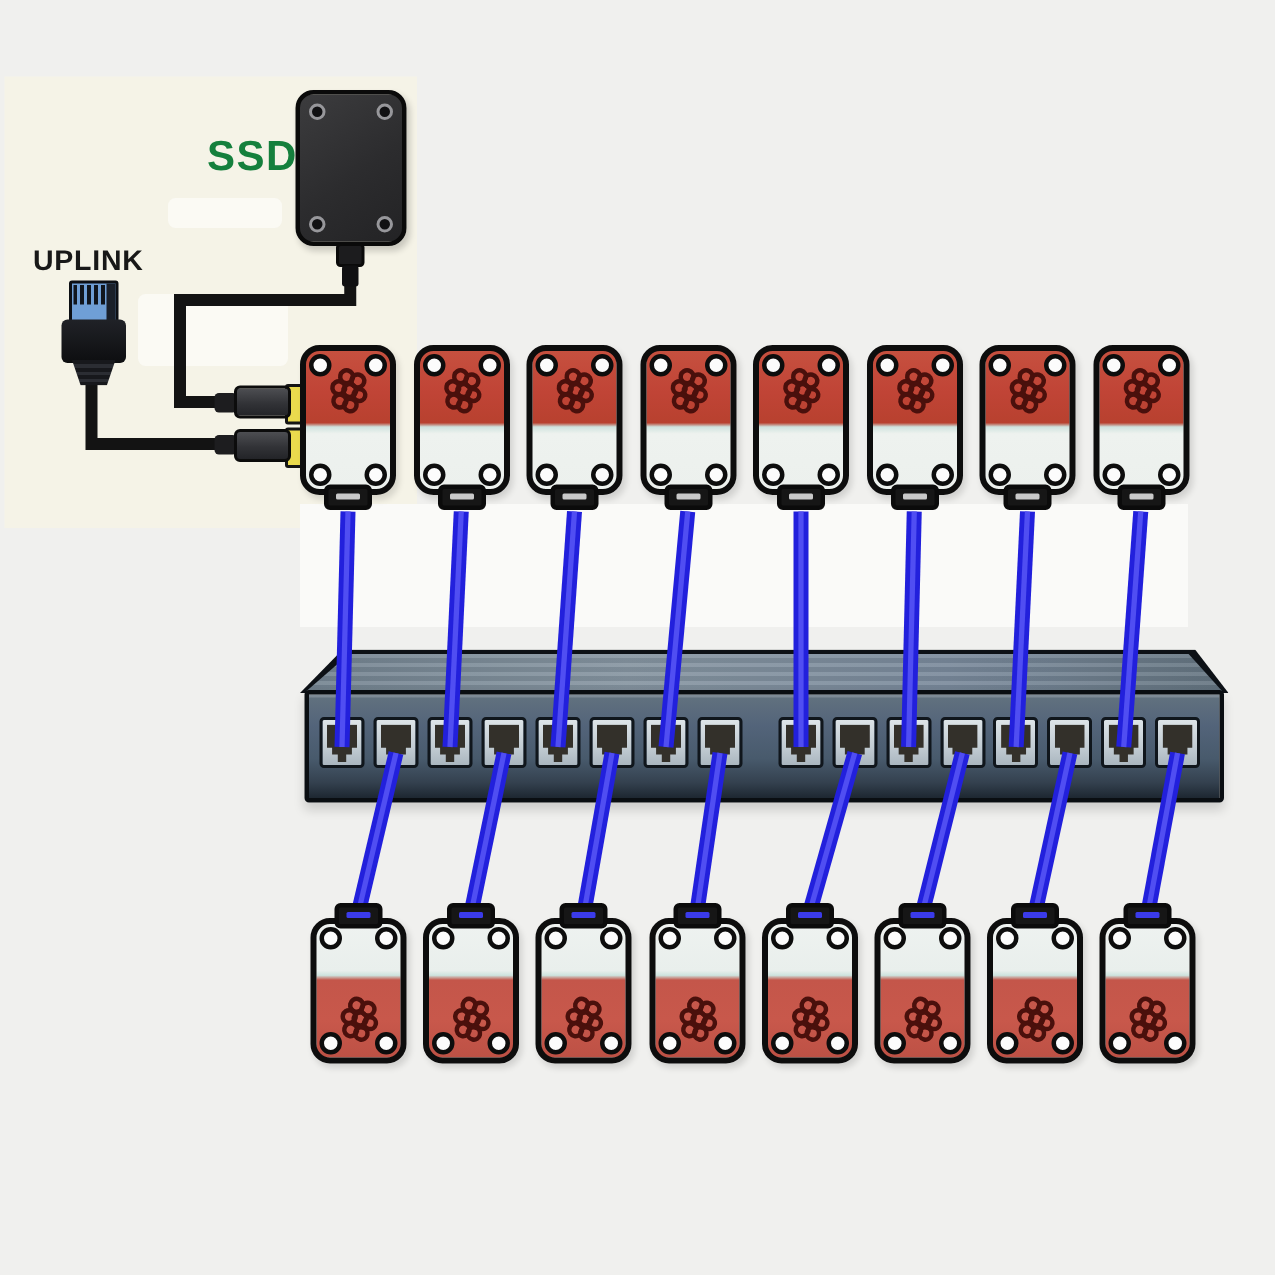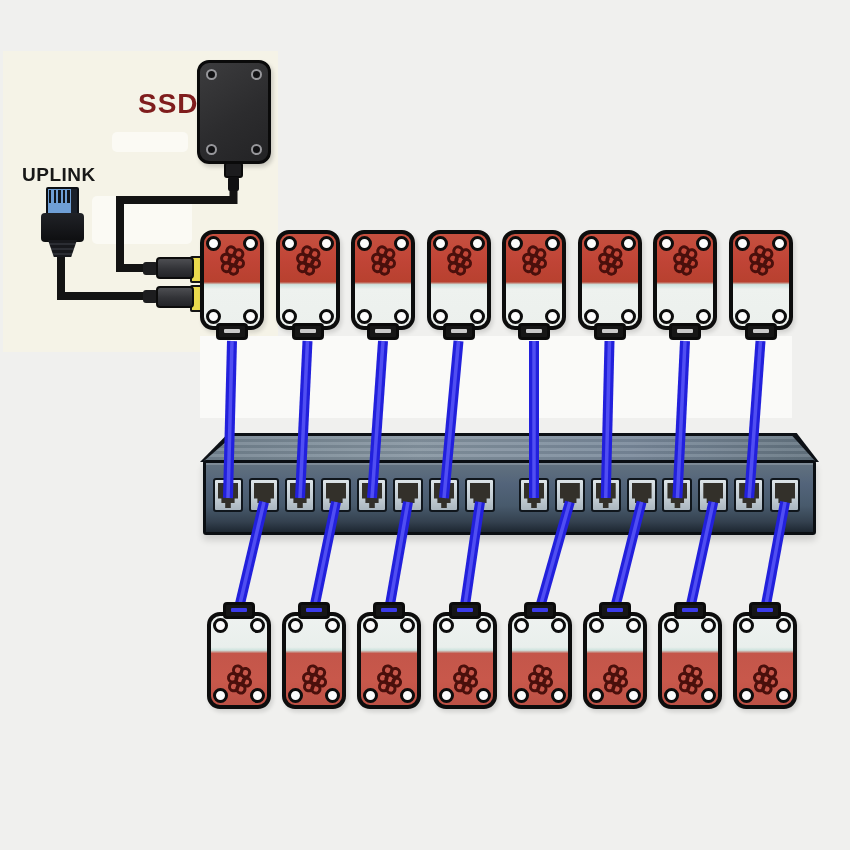--- a/index.html
+++ b/index.html
@@ -20,21 +20,21 @@
     position:absolute;left:200px;top:336px;width:592px;height:82px;
     background:#fafaf8;
   }
   .panel-patch{position:absolute;background:rgba(255,255,255,0.55);border-radius:5px;}
   .patch-1{left:112px;top:132px;width:76px;height:20px;}
   .patch-2{left:92px;top:196px;width:100px;height:48px;}
 
   
   .ssd-label{
     position:absolute;left:138px;top:88px;
-    font-size:28px;font-weight:bold;color:#7f1d1d;letter-spacing:1px;
+    font-size:28px;font-weight:bold;color:#15803d;letter-spacing:1px;
   }
   .uplink-label{
     position:absolute;left:22px;top:164px;
     font-size:19px;font-weight:bold;color:#181818;letter-spacing:0.5px;
   }
 
   
   .ssd{
     position:absolute;left:197px;top:60px;width:74px;height:104px;
     background:linear-gradient(145deg,#3c3c3e 0%,#2c2c2e 55%,#232325 100%);

